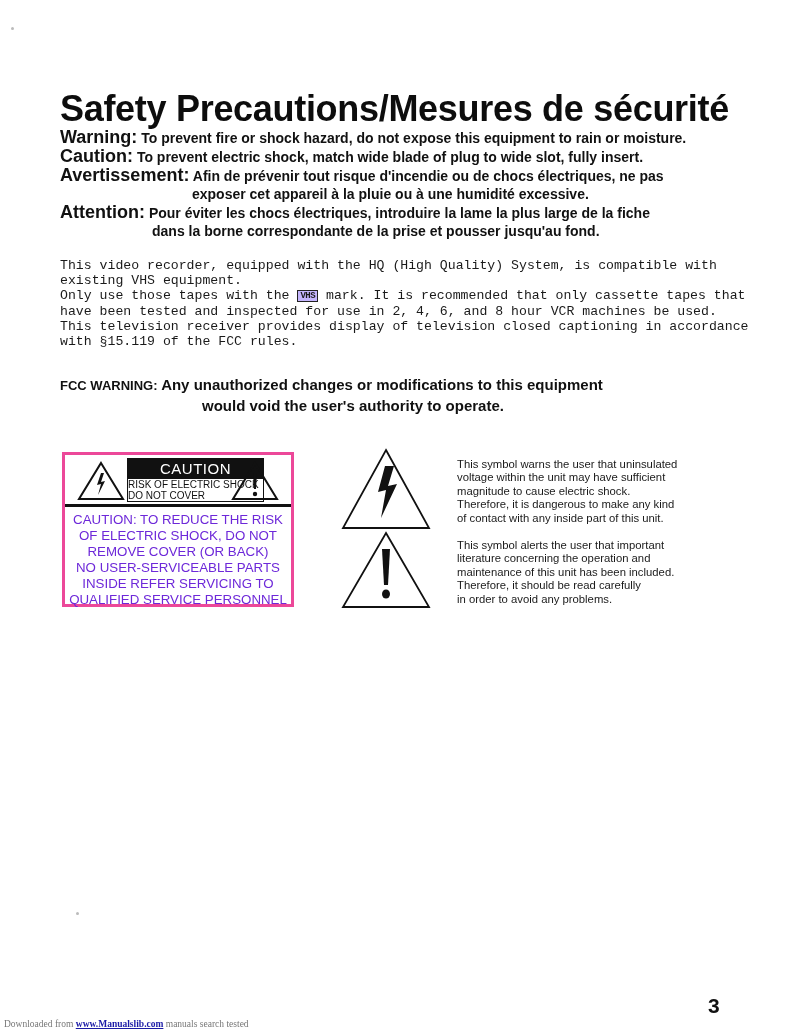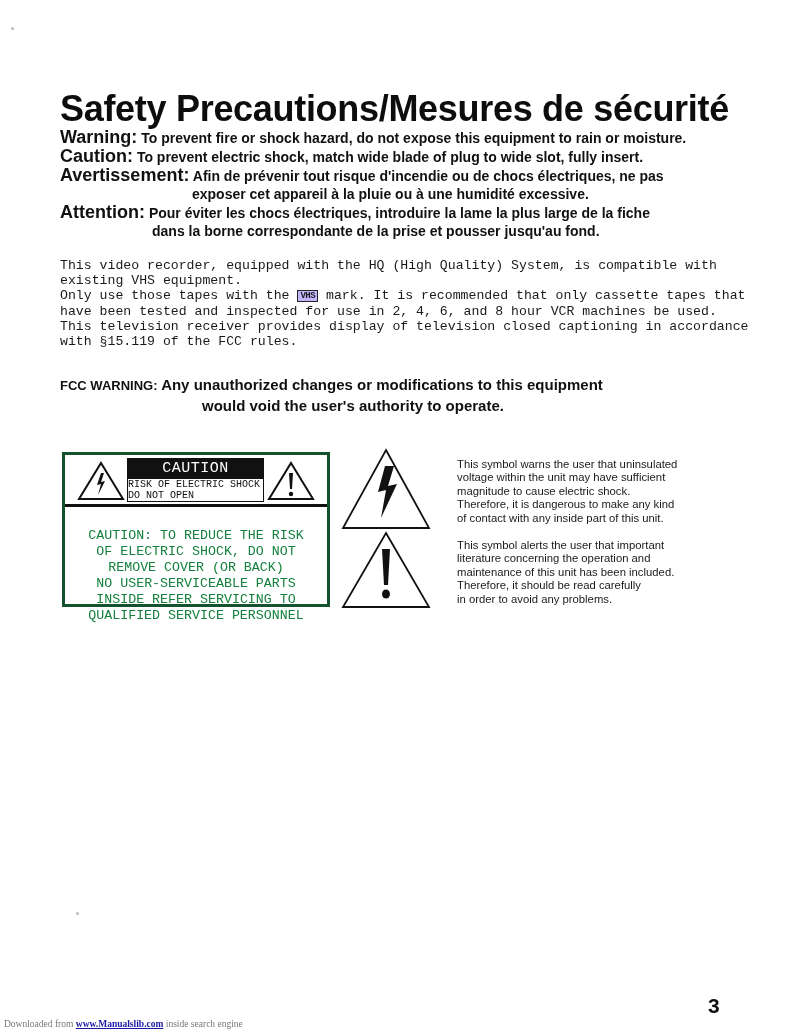--- a/index.html
+++ b/index.html
@@ -29,43 +29,42 @@
       vertical-align: 1px; letter-spacing: -0.5px; background: #c4b5fd;
     }
 
     .fcc { position: absolute; left: 60px; top: 375px; width: 700px; font-weight: bold; color: #111; }
     .fcc .line1 { font-size: 15px; line-height: 20px; white-space: nowrap; }
     .fcc .label { font-size: 13px; }
     .fcc .line2 { font-size: 15px; line-height: 20px; padding-left: 142px; }
 
     
     .caution-box {
-      position: absolute; left: 62px; top: 452px; width: 268px; height: 155px;
-      border: 3px solid #14532d;
-      font-family: Liberation Mono, monospace;
+      position: absolute; left: 62px; top: 452px; width: 232px; height: 155px;
+      border: 3px solid #ec4899;
     }
     .caution-top {
       height: 52px; border-bottom: 3px solid #111; position: relative;
     }
     .caution-top .tri-left { position: absolute; left: 12px; top: 6px; }
     .caution-top .tri-right { position: absolute; right: 12px; top: 6px; }
     .caution-center {
       position: absolute; left: 62px; top: 3px; width: 137px; height: 44px;
       border: 1px solid #111;
     }
     .caution-center .head {
       background: #111; color: #fff; text-align: center;
       font-size: 15px; line-height: 20px; letter-spacing: 0.5px;
     }
     .caution-center .sub {
       font-size: 10px; line-height: 11px; color: #111;
     }
     .caution-bottom {
-      text-align: center; font-size: 13.3px; line-height: 16px; padding-top: 21px;
-      color: #15803d;
+      text-align: center; font-size: 13.3px; line-height: 16px; padding-top: 5px;
+      color: #6d28d9;
     }
 
     .big-tri { position: absolute; left: 341px; }
     .big-tri.bolt { top: 448px; }
     .big-tri.excl { top: 531px; }
 
     .symbol-desc {
       position: absolute; left: 457px; width: 300px;
       font-size: 11.3px; line-height: 13.4px; color: #1a1a1a;
     }
@@ -133,21 +132,21 @@
 
 <div class="caution-box">
   <div class="caution-top">
     <svg class="tri-left" width="48" height="40" viewBox="0 0 48 40">
       <polygon points="24,2 46,38 2,38" fill="none" stroke="#111" stroke-width="2"></polygon>
       <polygon points="24,12 20,24 24,23 21,34 28,20 24,21 27,12" fill="#111"></polygon>
     </svg>
     <div class="caution-center">
       <div class="head">CAUTION</div>
       <div class="sub">RISK OF ELECTRIC SHOCK</div>
-      <div class="sub">DO NOT OPEN</div>
+      <div class="sub">DO NOT COVER</div>
     </div>
     <svg class="tri-right" width="48" height="40" viewBox="0 0 48 40">
       <polygon points="24,2 46,38 2,38" fill="none" stroke="#111" stroke-width="2"></polygon>
       <polygon points="22,12 26,12 25,28 23,28" fill="#111"></polygon>
       <circle cx="24" cy="33" r="2.2" fill="#111"></circle>
     </svg>
   </div>
   <div class="caution-bottom">
     <div>CAUTION: TO REDUCE THE RISK</div>
     <div>OF ELECTRIC SHOCK, DO NOT</div>
@@ -183,14 +182,14 @@
   <div>maintenance of this unit has been included.</div>
   <div>Therefore, it should be read carefully</div>
   <div>in order to avoid any problems.</div>
 </div>
 
 <div class="page-number">3</div>
 
 <div class="footer">
   <span>Downloaded from</span>
   <a>www.Manualslib.com</a>
-  <span>inside search engine</span>
+  <span>manuals search tested</span>
 </div>
 
 </body></html>

